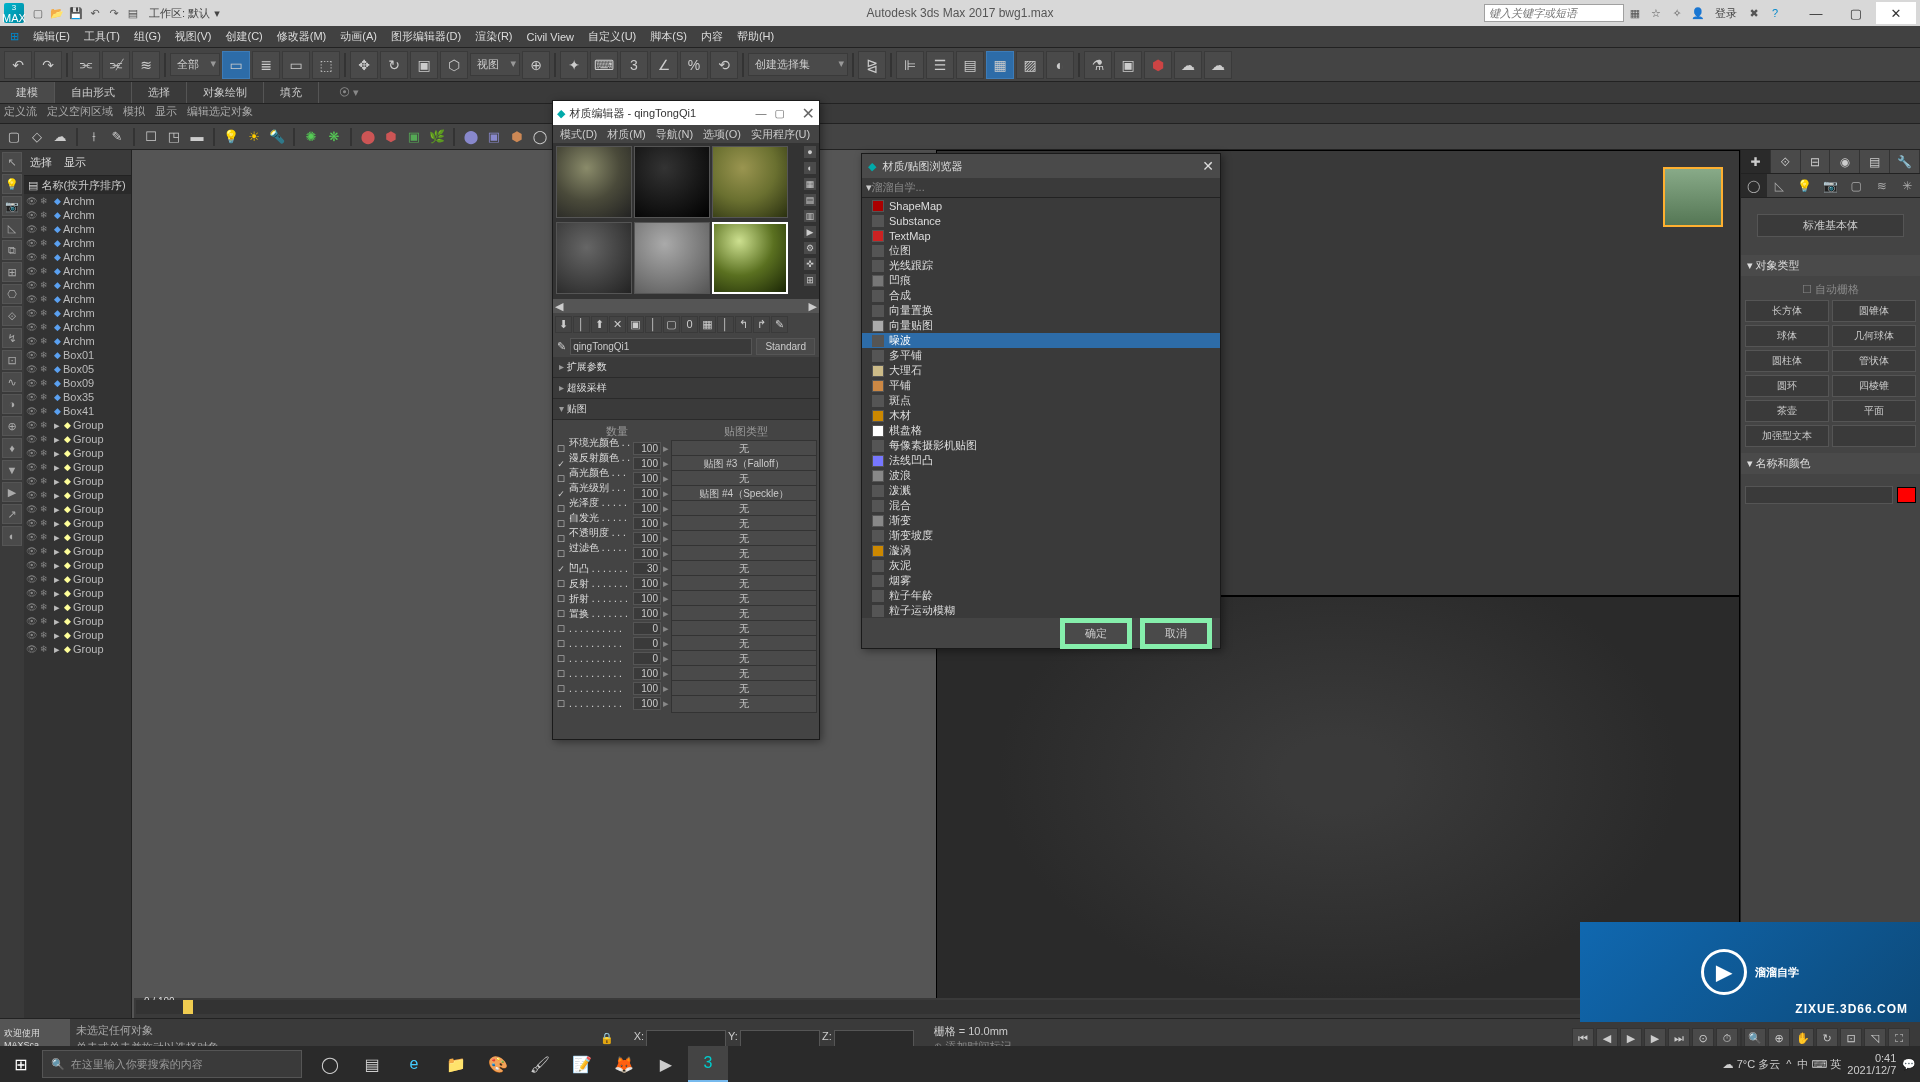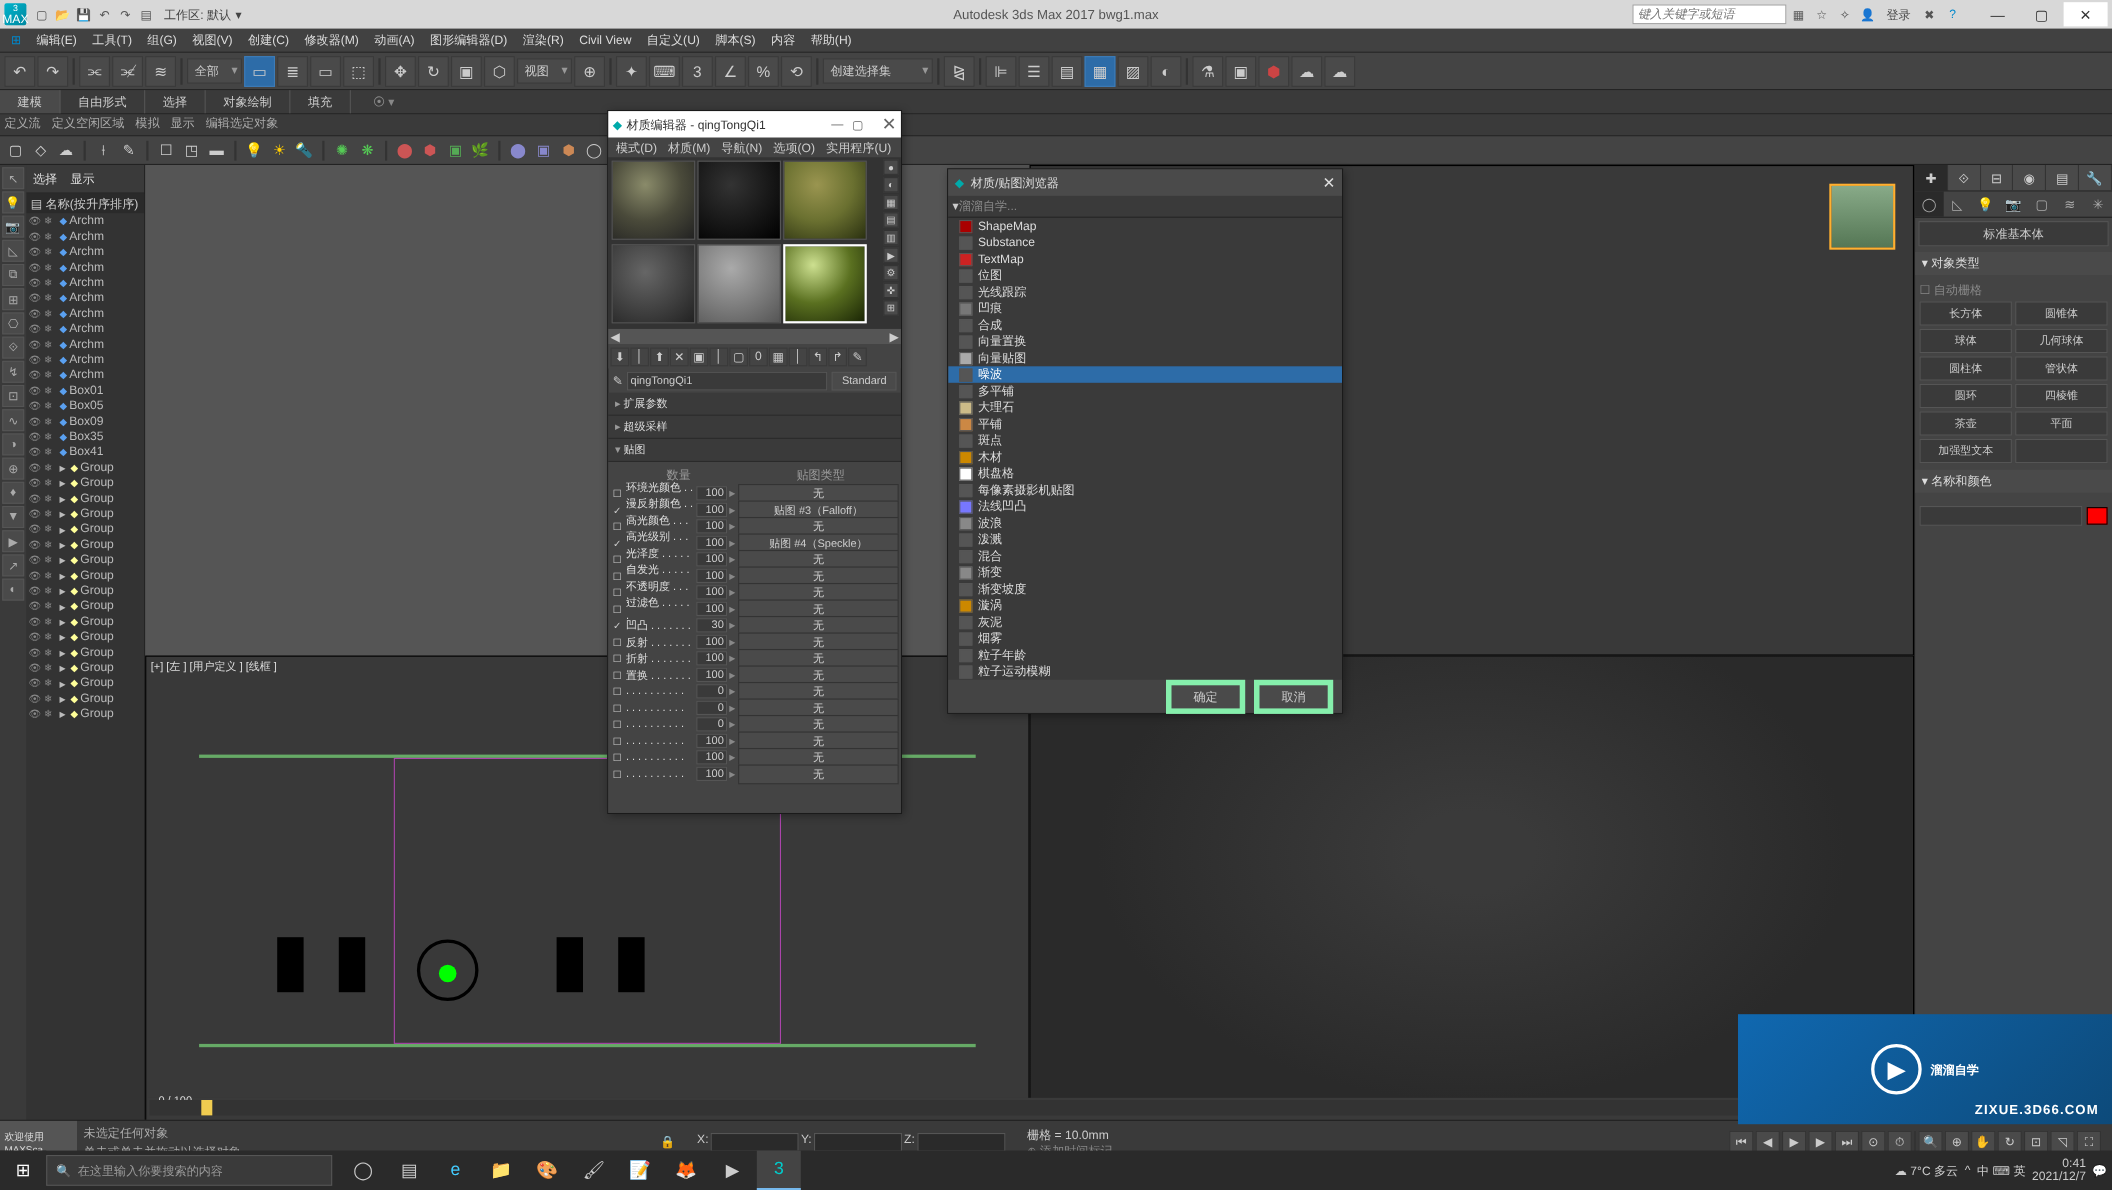--- a/index.html
+++ b/index.html
@@ -54,21 +54,21 @@
 .vp-grid{position:absolute;left:20%;top:15%;width:60%;height:55%;background:linear-gradient(#60e0d0 1px,transparent 1px) 0 0/8px 8px,linear-gradient(90deg,#60e0d0 1px,transparent 1px) 0 0/8px 8px;background-color:#3a8a85;border:2px solid #00ffaa}
 .vp-camera{position:absolute;inset:0;background:radial-gradient(ellipse at 50% 40%,#3a3a3a 10%,#2a2a2a 60%)}
 .silh{position:absolute;left:6%;top:20%;width:88%;height:60%;border-top:3px solid #6a6;border-bottom:3px solid #6a6}
 .silh-inner{position:absolute;left:25%;top:0;width:50%;height:100%;border:1px solid #a4a}
 .cmd-panel{width:180px;background:#444;border-left:1px solid #222;display:flex;flex-direction:column}
 .cmd-tabs{height:24px;display:flex;border-bottom:1px solid #222}
 .cmd-tabs div{flex:1;display:flex;align-items:center;justify-content:center;border-right:1px solid #333;background:#4a4a4a;font-size:12px}
 .cmd-tabs div.on{background:#2a2a2a}
 .cmd-cat{height:24px;display:flex;border-bottom:1px solid #222}
 .cmd-cat div{flex:1;display:flex;align-items:center;justify-content:center;font-size:12px;color:#aaa}
-.cmd-dd{margin:3px;border:1px solid #555;padding:3px;text-align:center;background:#3a3a3a}
+.cmd-dd{margin:16px;border:1px solid #555;padding:3px;text-align:center;background:#3a3a3a}
 .cmd-rollout{background:#4a4a4a;padding:3px 6px;margin:2px 0;color:#ddd;font-size:11px;cursor:pointer}
 .cmd-rollout::before{content:"▾ "}
 .cmd-body{padding:4px}
 .btn-grid{display:grid;grid-template-columns:1fr 1fr;gap:3px}
 .btn-grid div{border:1px solid #555;padding:3px;text-align:center;background:#3a3a3a;font-size:10px}
 .color-row{display:flex;align-items:center;gap:4px;margin-top:6px}
 .color-sw{width:34px;height:16px;background:#f00;border:1px solid #000}
 .mat-editor{position:absolute;left:552px;top:100px;width:268px;height:640px;background:#444;border:1px solid #1a1a1a;display:flex;flex-direction:column;z-index:10;box-shadow:2px 2px 8px rgba(0,0,0,.4)}
 .mat-title{height:24px;background:#fff;display:flex;align-items:center;padding:0 4px;color:#333;position:relative}
 .mat-title .close{position:absolute;right:4px;font-size:16px;color:#666}
@@ -536,33 +536,20 @@
           <span class="abox">◆</span>
           <span>Group</span>
         </div>
       </div>
   </div>
 
   <div class="viewports">
     <div class="vp vp-tr">
       <div class="viewcube"></div>
     </div>
-    <div class="vp vp-bl">
-      <div class="vp-label">[+] [左 ] [用户定义 ] [线框 ]</div>
-      <div class="silh">
-        <div class="silh-inner"></div>
-        <div class="figure" style="left:10%"></div>
-        <div class="figure" style="left:18%"></div>
-        <div style="position:absolute;left:28%;bottom:15%;width:56px;height:56px;border:3px solid #000;border-radius:50%">
-            <div style="width:16px;height:16px;background:#0f0;border-radius:50%;margin:20px auto"></div>
-          </div>
-        <div class="figure" style="left:46%"></div>
-        <div class="figure" style="left:54%"></div>
-      </div>
-    </div>
     <div class="vp vp-br">
       <div class="vp-camera"></div>
     </div>
   </div>
 
   <div class="cmd-panel">
     <div class="cmd-tabs">
       <div class="on">✚</div>
       <div>⟐</div>
       <div>⊟</div>
@@ -575,21 +562,21 @@
       <div>◺</div>
       <div>💡</div>
       <div>📷</div>
       <div>▢</div>
       <div>≋</div>
       <div>✳</div>
     </div>
     <div class="cmd-dd">标准基本体</div>
     <div class="cmd-rollout">对象类型</div>
     <div class="cmd-body">
-      <div style="text-align:left;color:#888;margin-bottom:3px">☐ <span>自动栅格</span></div>
+      <div style="text-align:center;color:#888;margin-bottom:3px">☐ <span>自动栅格</span></div>
       <div class="btn-grid" id="cmd-buttons">
           <div>长方体</div>
           <div>圆锥体</div>
           <div>球体</div>
           <div>几何球体</div>
           <div>圆柱体</div>
           <div>管状体</div>
           <div>圆环</div>
           <div>四棱锥</div>
           <div>茶壶</div>

